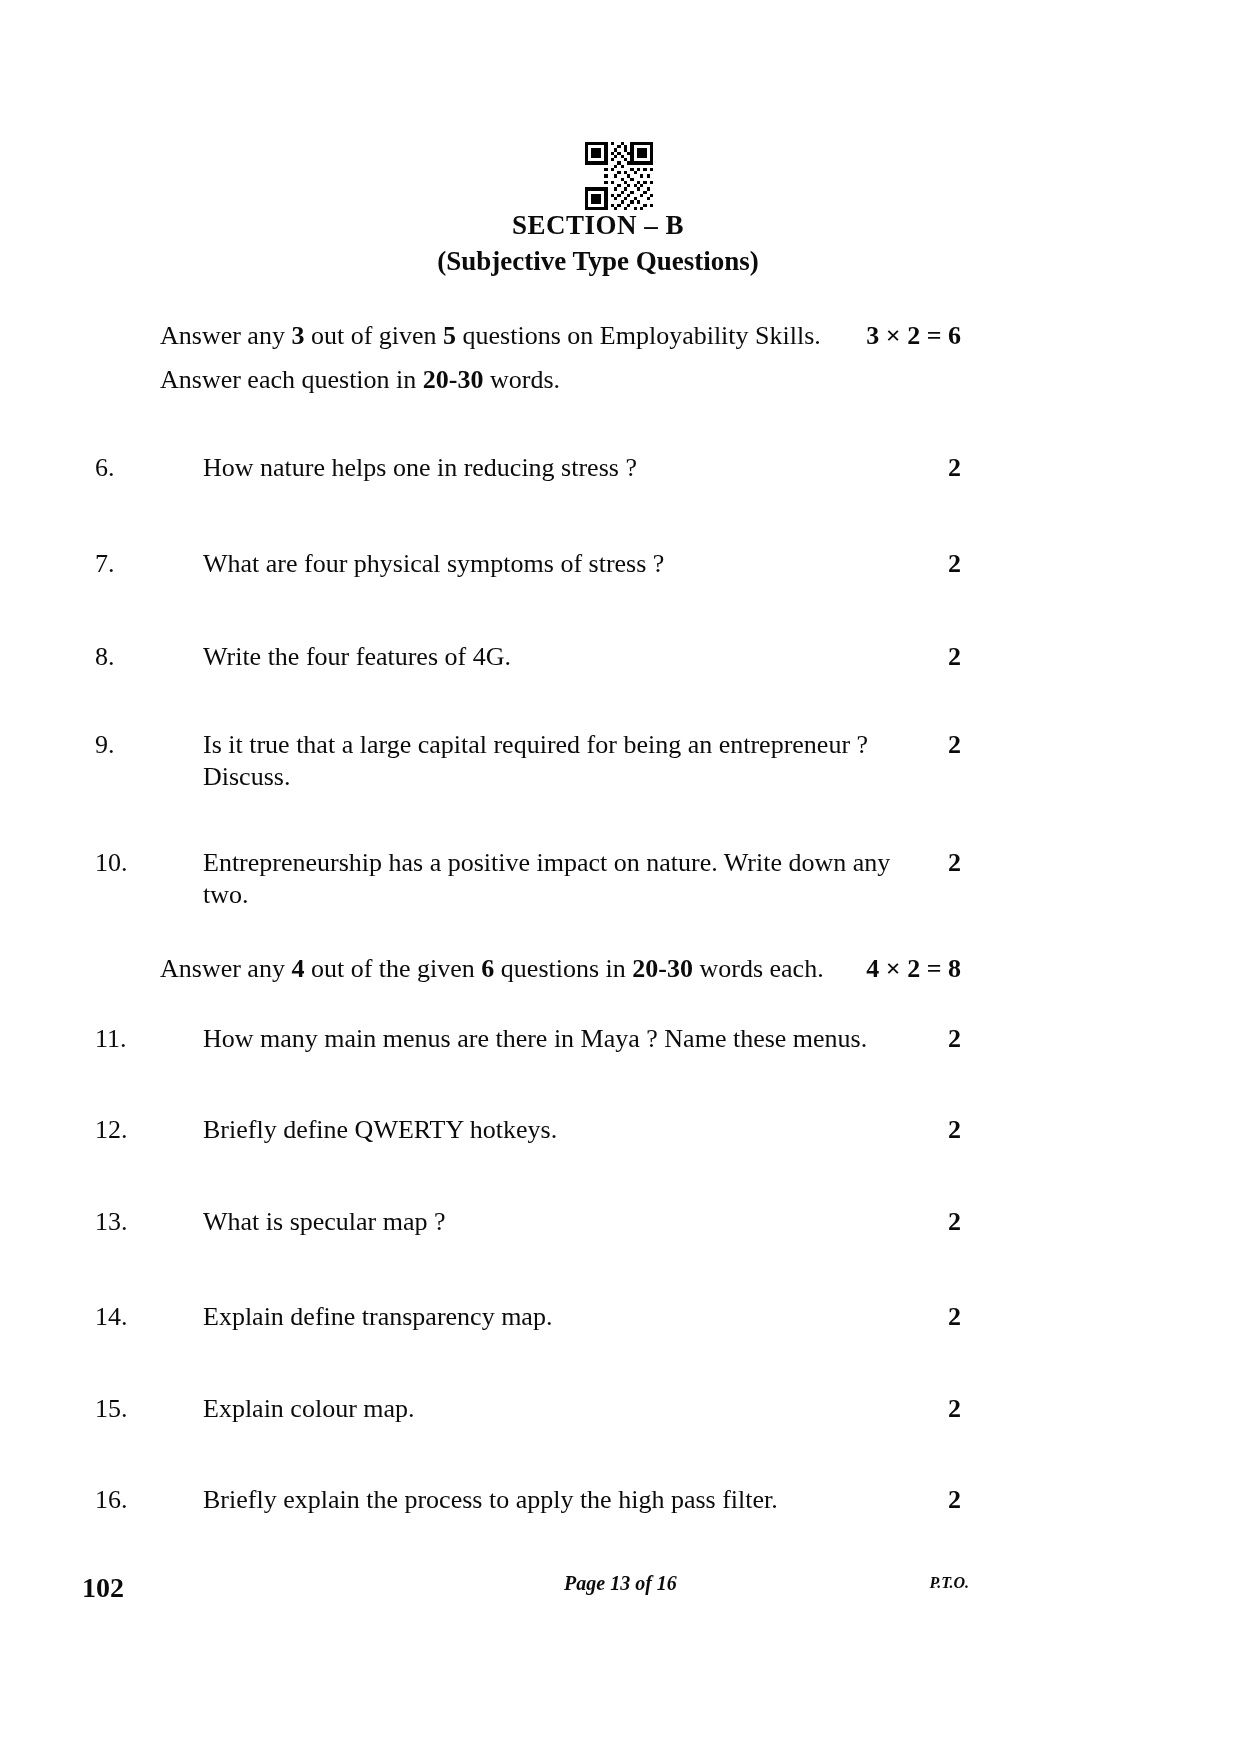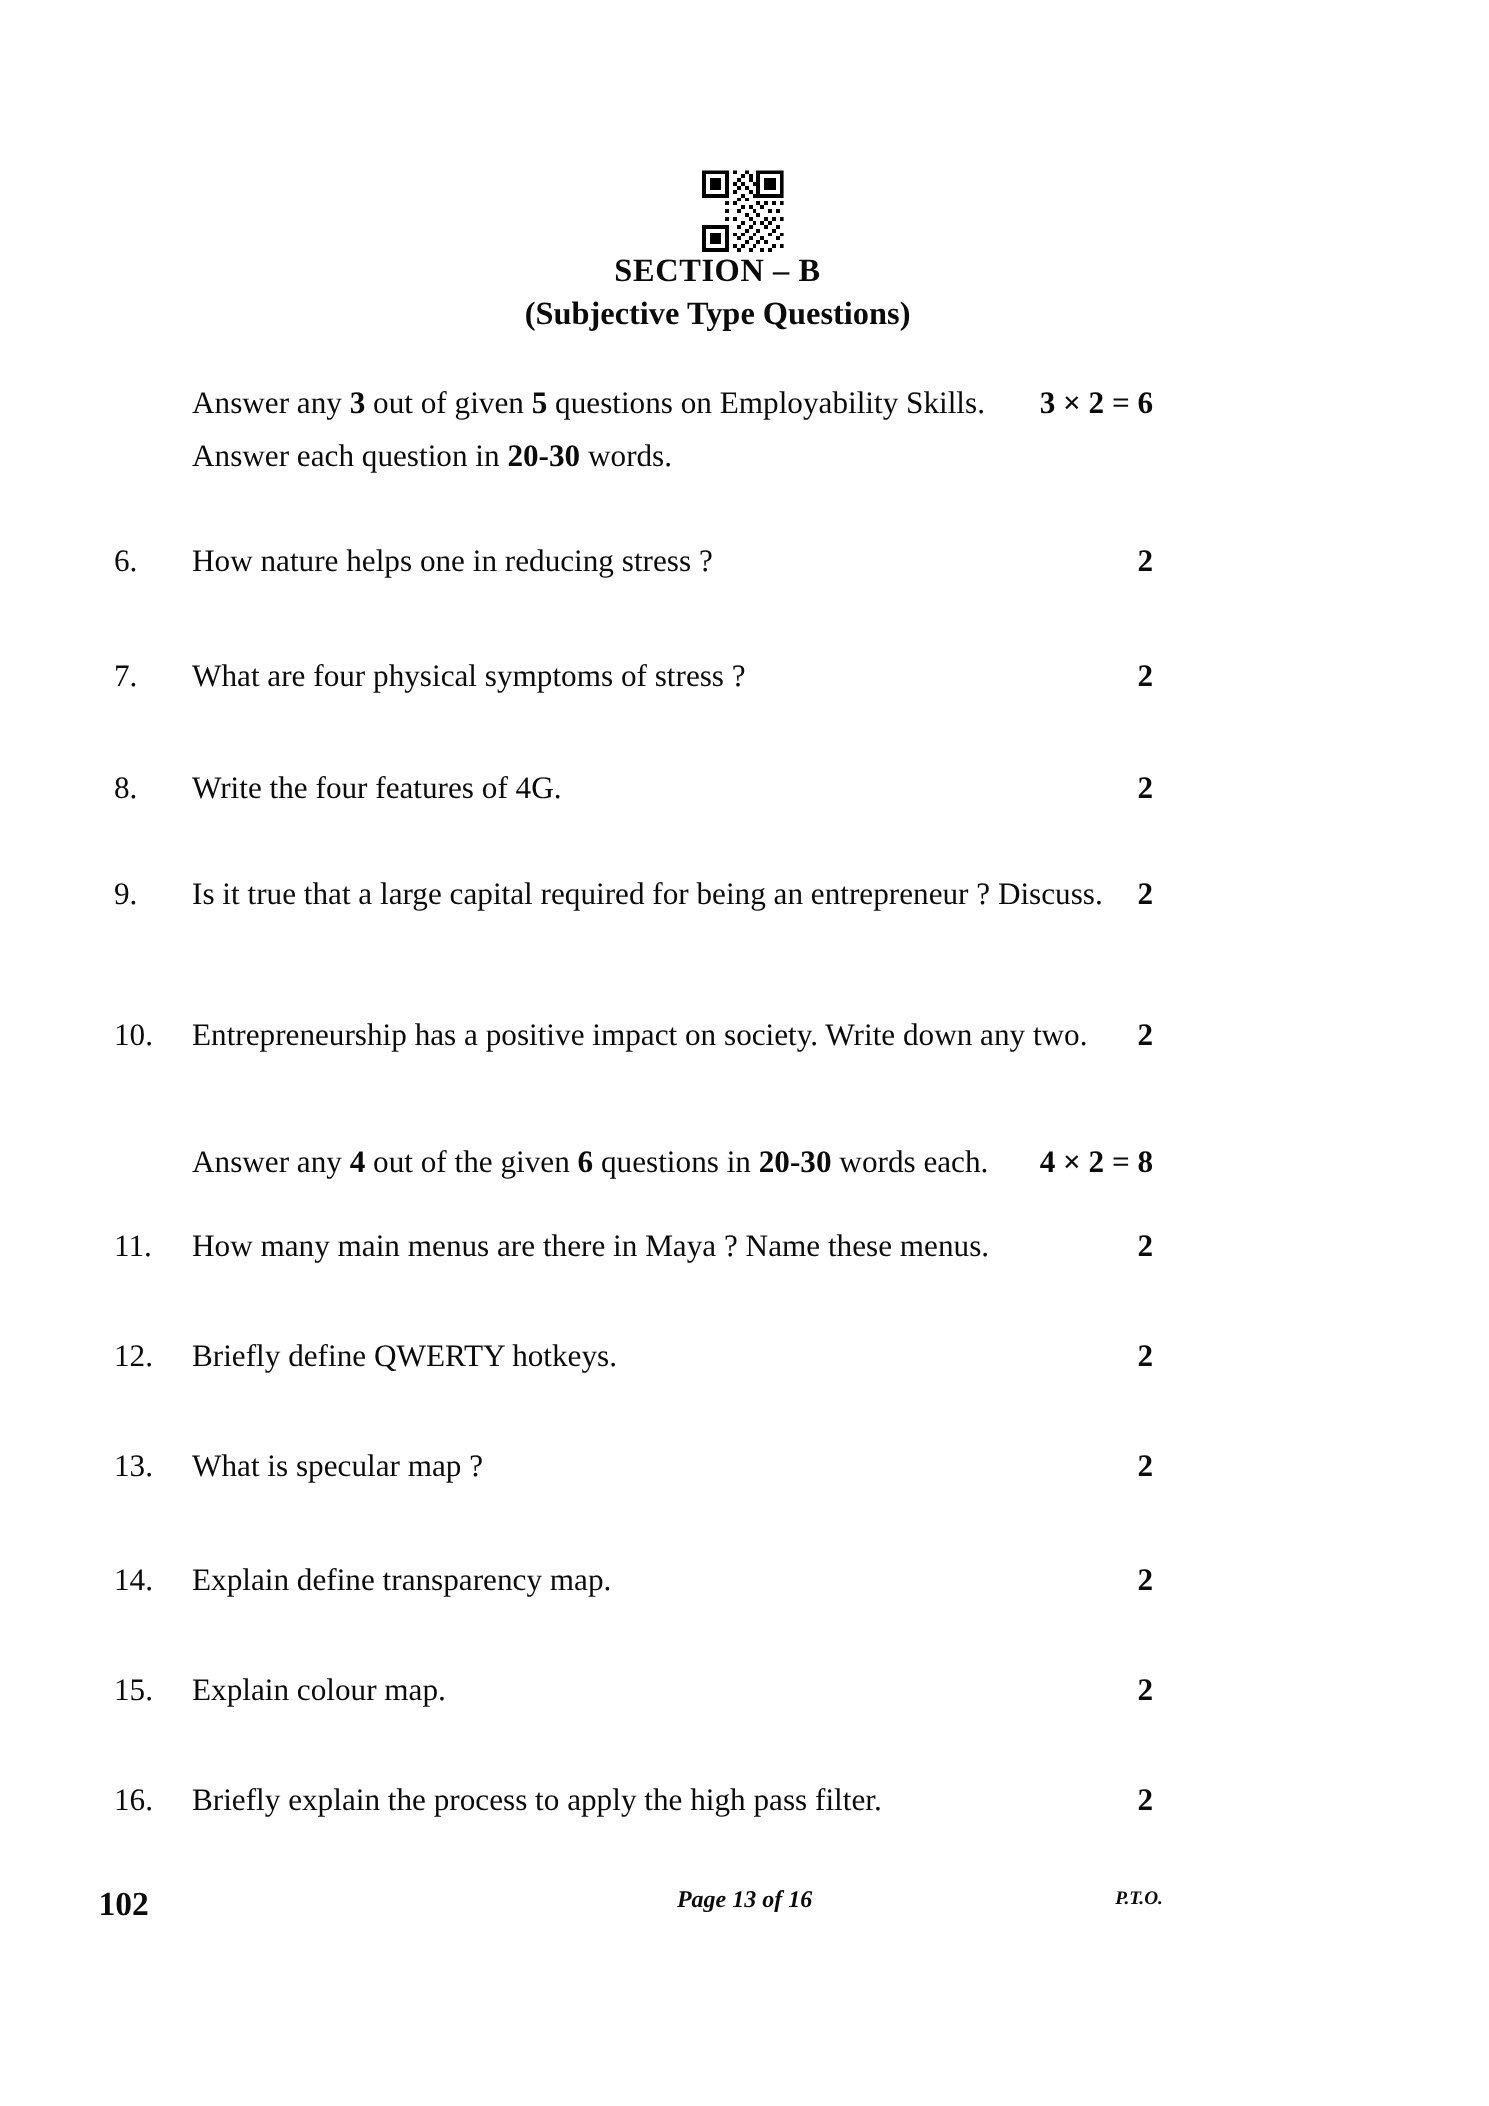--- a/index.html
+++ b/index.html
@@ -23,21 +23,21 @@
     display:flex;justify-content:space-between;align-items:baseline;
     line-height:32px;
   }
   .formula{font-weight:bold;white-space:nowrap;margin-left:24px;}
   .qrow{
     position:absolute;left:95px;right:84px;
     display:flex;align-items:baseline;
     line-height:32px;
   }
   .qnum{flex:0 0 65px;width:65px;}
-  .qtext{flex:1;padding-right:14px;}
+  .qtext{flex:1;padding-right:14px;margin-left:43px;}
   .qmarks{font-weight:bold;white-space:nowrap;}
   .footer-left{left:82px;top:1572px;font-weight:bold;font-size:28px;}
   .footer-center{left:0;top:1572px;width:1241px;text-align:center;
     font-weight:bold;font-style:italic;font-size:20px;}
   .footer-right{right:76px;top:1574px;font-style:italic;font-weight:bold;font-size:16px;}
 </style>
 </head>
 <body>
 
 <div class="page">
@@ -101,21 +101,21 @@
     <span class="qtext">Write the four features of 4G.</span>
     <span class="qmarks">2</span>
   </div>
   <div class="qrow" style="top:729px">
     <span class="qnum">9.</span>
     <span class="qtext">Is it true that a large capital required for being an entrepreneur ? Discuss.</span>
     <span class="qmarks">2</span>
   </div>
   <div class="qrow" style="top:847px">
     <span class="qnum">10.</span>
-    <span class="qtext">Entrepreneurship has a positive impact on society. Write down any two.</span>
+    <span class="qtext">Entrepreneurship has a positive impact on nature. Write down any two.</span>
     <span class="qmarks">2</span>
   </div>
 
   <div class="irow" style="top:953px">
     <span><span>Answer any </span><span style="font-weight: bold;">4</span><span> out of the given </span><span style="font-weight: bold;">6</span><span> questions in </span><span style="font-weight: bold;">20-30</span><span> words each.</span></span>
     <span class="formula">4 × 2 = 8</span>
   </div>
 
   <div class="qrow" style="top:1023px">
     <span class="qnum">11.</span>

